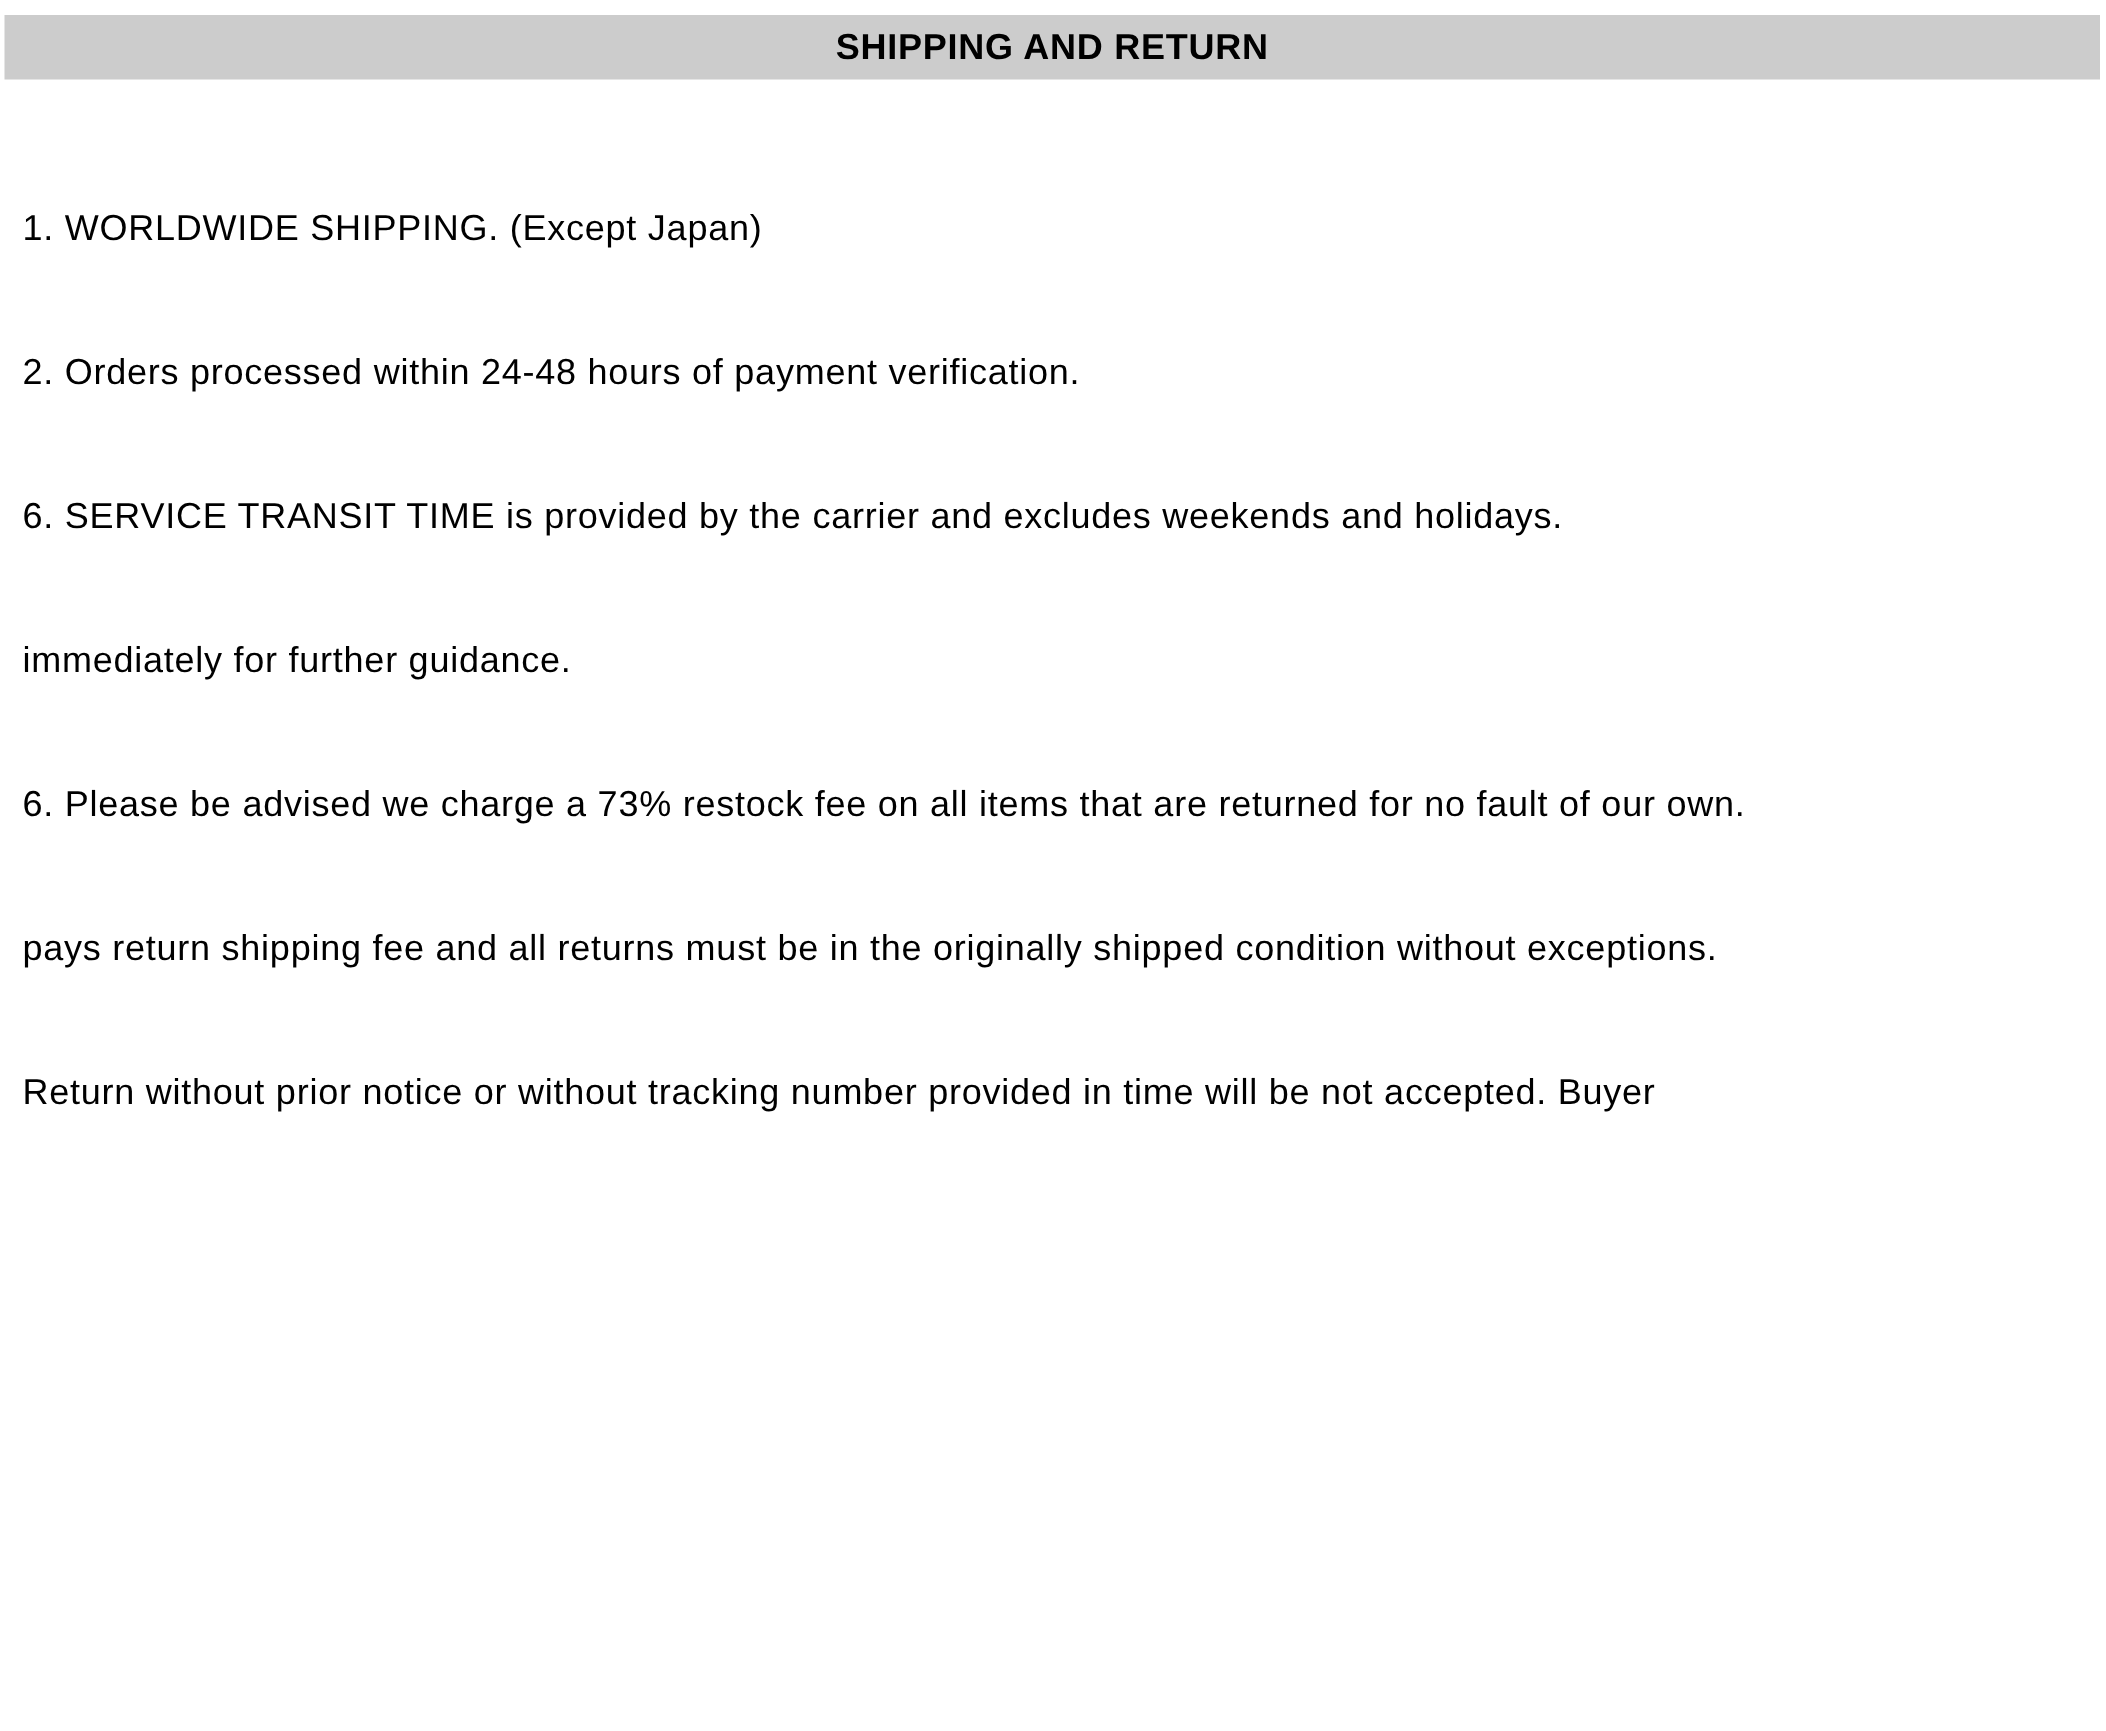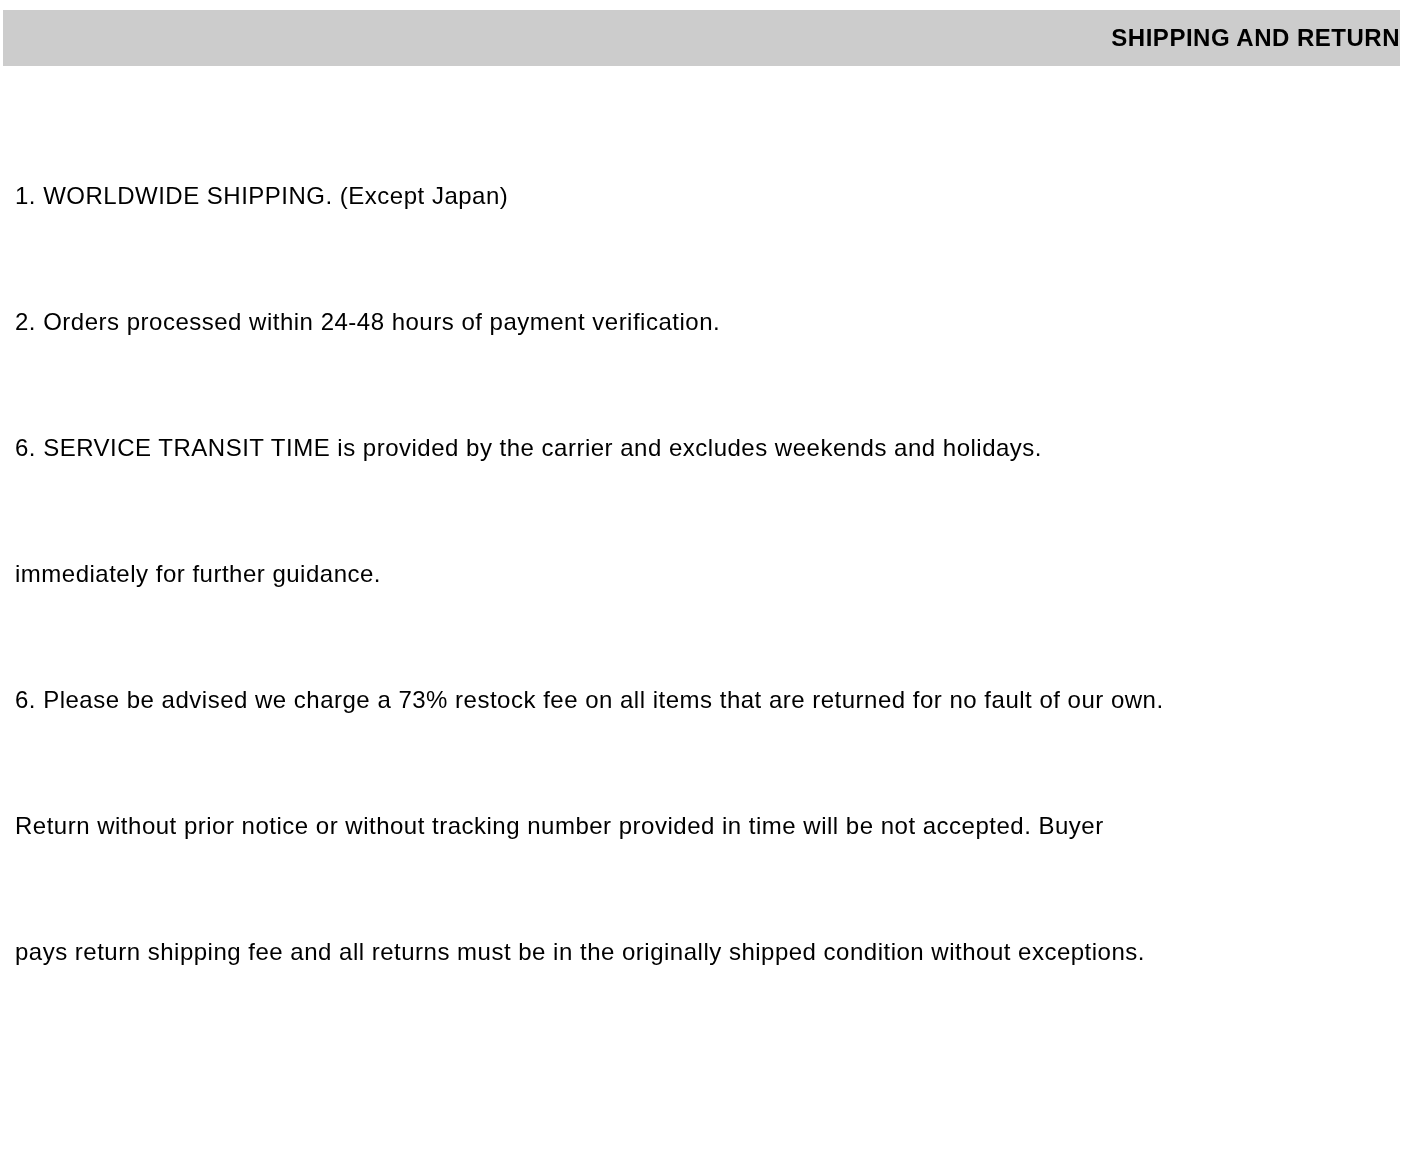--- a/index.html
+++ b/index.html
@@ -20,25 +20,25 @@
     color: var(--text-color);
   }
   .page {
     width: 1404px;
     height: 1154px;
     padding-top: 10px;
     background: var(--page-bg);
   }
   .section-header {
     margin: 0 4px 0 3px;
-    height: 56px;
+    height: 43px;
     background: var(--header-bg);
     display: flex;
     align-items: center;
-    justify-content: flex-end;
+    justify-content: center;
   }
   .section-header .title {
     font-size: 24px;
     font-weight: bold;
     letter-spacing: 0.5px;
     color: var(--text-color);
     white-space: nowrap;
   }
   .section-body {
     padding-left: 15px;
@@ -46,37 +46,36 @@
     font-size: 24px;
     line-height: 32px;
     letter-spacing: 0.5px;
     white-space: pre;
     overflow: hidden;
   }
   .section-body.shipping { padding-top: 20px; padding-bottom: 14px; }
   .line {
     height: 32px;
     white-space: pre;
-    margin-top: 30px;
   }
 </style>
 </head>
 <body>
 
 <div class="page">
 
   <div class="section-header">
     <span class="title">SHIPPING AND RETURN</span>
   </div>
   <div class="section-body shipping">
     <div class="line">1. WORLDWIDE SHIPPING. (Except Japan)</div>
     <div class="line">2. Orders processed within 24-48 hours of payment verification.</div>
     <div class="line">6. SERVICE TRANSIT TIME is provided by the carrier and excludes weekends and holidays.</div>
     <div class="line">immediately for further guidance.</div>
     <div class="line">6. Please be advised we charge a 73% restock fee on all items that are returned for no fault of our own.</div>
+    <div class="line">pays return shipping fee and all returns must be in the originally shipped condition without exceptions.</div>
     <div class="line">Return without prior notice or without tracking number provided in time will be not accepted. Buyer</div>
-    <div class="line">pays return shipping fee and all returns must be in the originally shipped condition without exceptions.</div>
     
     
     
   </div>
 
 </div>
 
 </body></html>

